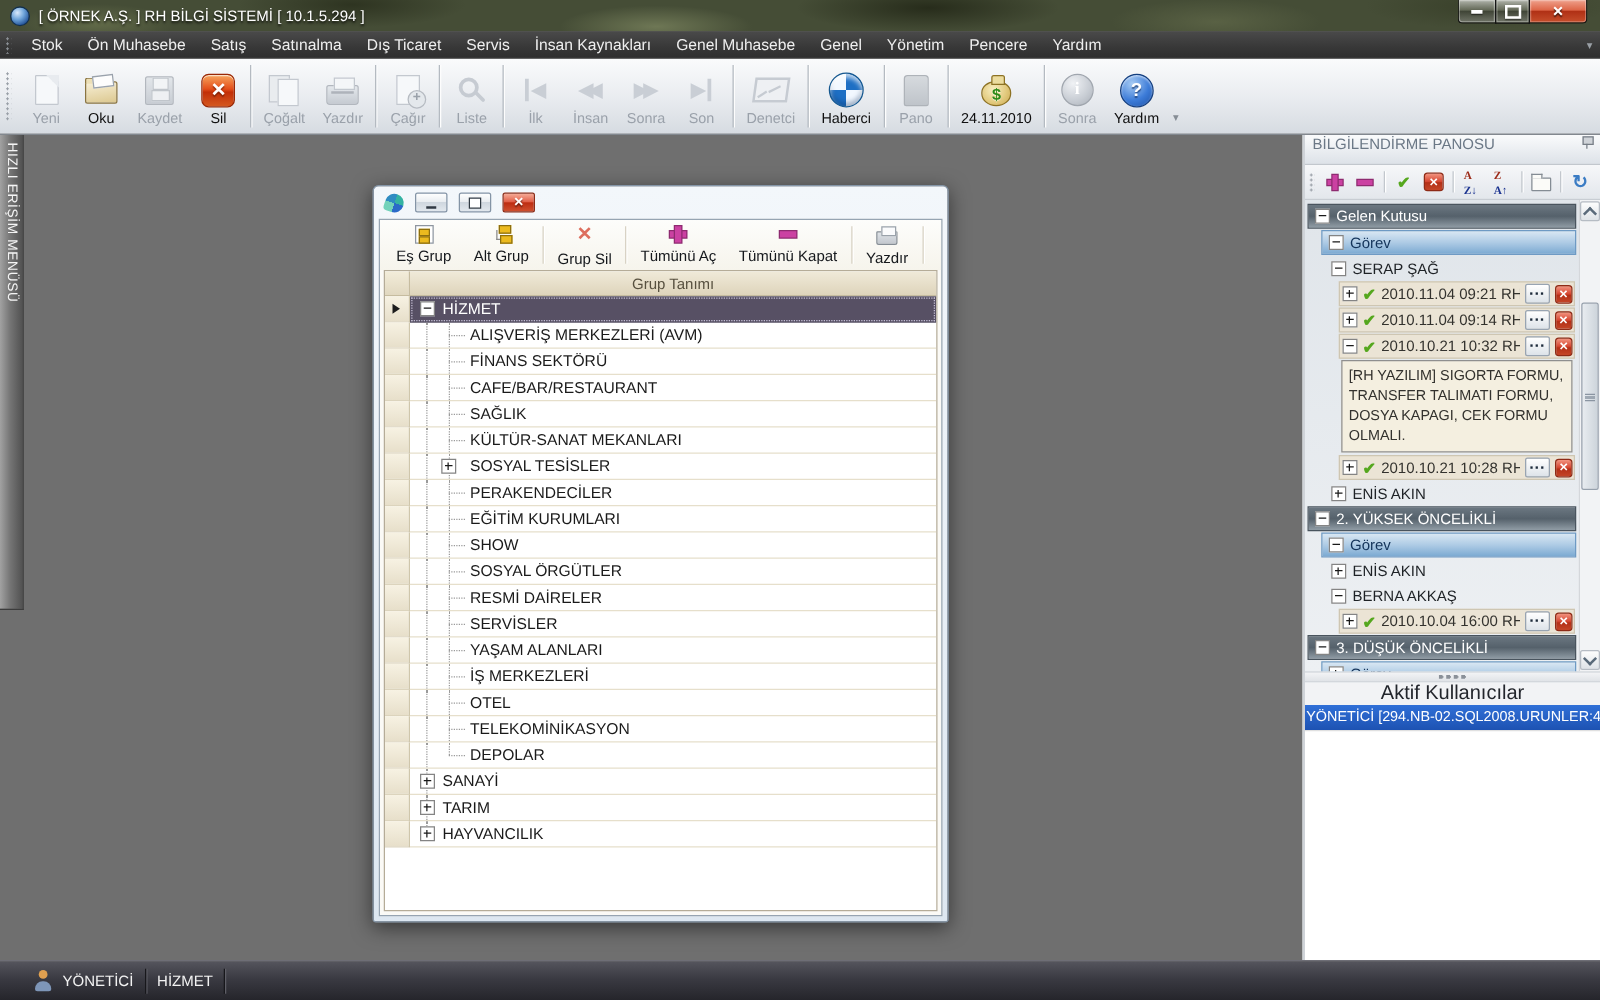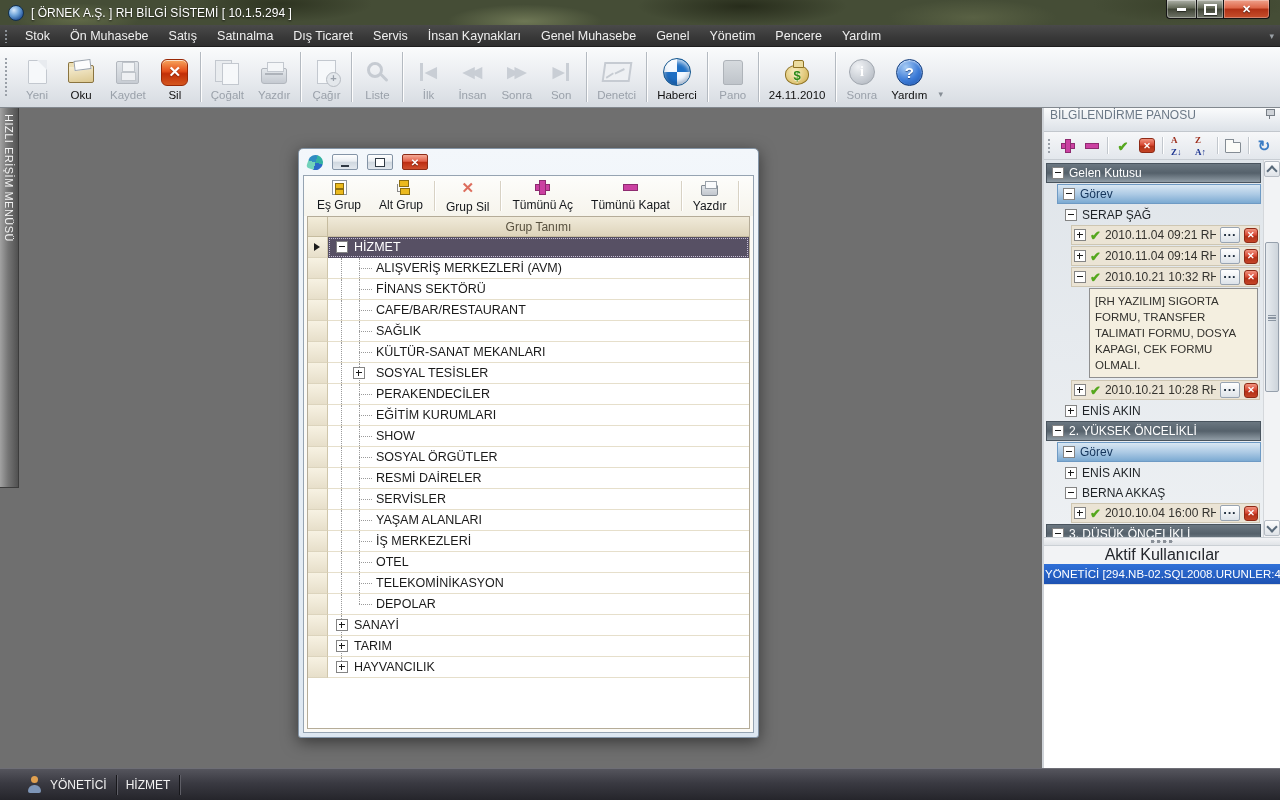--- a/index.html
+++ b/index.html
@@ -211,21 +211,21 @@
   .prow.section{height:20px;padding-left:5px;color:#fff;border:1px solid #49545e;
     background:linear-gradient(#6b7781,#55616b 50%,#909ca5)}
   .prow.subsection{height:20px;margin-left:11px;padding-left:5px;color:#14345a;border:1px solid #6e9ac4;
     background:linear-gradient(#d9e7f3,#aecbe5 50%,#7caad2)}
   .prow.person{height:19px;margin-left:19px;color:#1e2226}
   .prow.task{height:20px;margin-left:25px;margin-right:1px;background:#ebe4d5;border:1px solid #cec6b2;padding:0 1px 0 2px;color:#33322e;gap:4px}
   .task-lbl{white-space:nowrap;overflow:hidden}
   .dots-btn{margin-left:auto;width:20px;height:16px;border:1px solid #98a4b2;border-radius:2px;display:flex;align-items:center;justify-content:center;
     background:linear-gradient(#ffffff,#dde3e9);flex:none}
   .dots-btn::before{content:"\00B7\00B7\00B7";font-weight:bold;font-size:13px;letter-spacing:0;color:#1c2a3a;line-height:6px}
-  .msg-box{margin:1px 3px 2px 43px;background:#f4efe0;border:1px solid #8f8f8f;padding:4px 5px;font-size:11.5px;line-height:1.4;color:#33322e;min-height:74px}
+  .msg-box{margin:1px 3px 2px 27px;background:#f4efe0;border:1px solid #8f8f8f;padding:4px 5px;font-size:11.5px;line-height:1.4;color:#33322e;min-height:74px}
 
   .ip-scroll{position:absolute;right:0;top:0;bottom:0;width:17px;background:#f2f3f5;border-left:1px solid #d4d7db}
   .sc-btn{position:absolute;left:0;width:16px;height:16px;border:1px solid #b6bcc4;border-radius:2px;
     background:linear-gradient(#fdfdfd,#dfe3e8);display:flex;align-items:center;justify-content:center}
   .sc-btn.up{top:1px}.sc-btn.down{bottom:1px}
   .sc-btn.up::before{content:"";width:6px;height:6px;border-left:2px solid #5a6a7a;border-top:2px solid #5a6a7a;transform:rotate(45deg);margin-top:3px}
   .sc-btn.down::before{content:"";width:6px;height:6px;border-left:2px solid #5a6a7a;border-top:2px solid #5a6a7a;transform:rotate(225deg);margin-bottom:3px}
   .sc-thumb{position:absolute;left:1px;top:82px;width:14px;height:150px;border:1px solid #96a0ac;border-radius:2px;
     background:linear-gradient(90deg,#e8ecf0,#cdd4db);display:flex;align-items:center;justify-content:center;flex-direction:column;gap:2px}
   .sc-thumb::before,.sc-thumb::after{content:"";width:8px;height:1px;background:#8a95a2;box-shadow:0 2px 0 #8a95a2}

